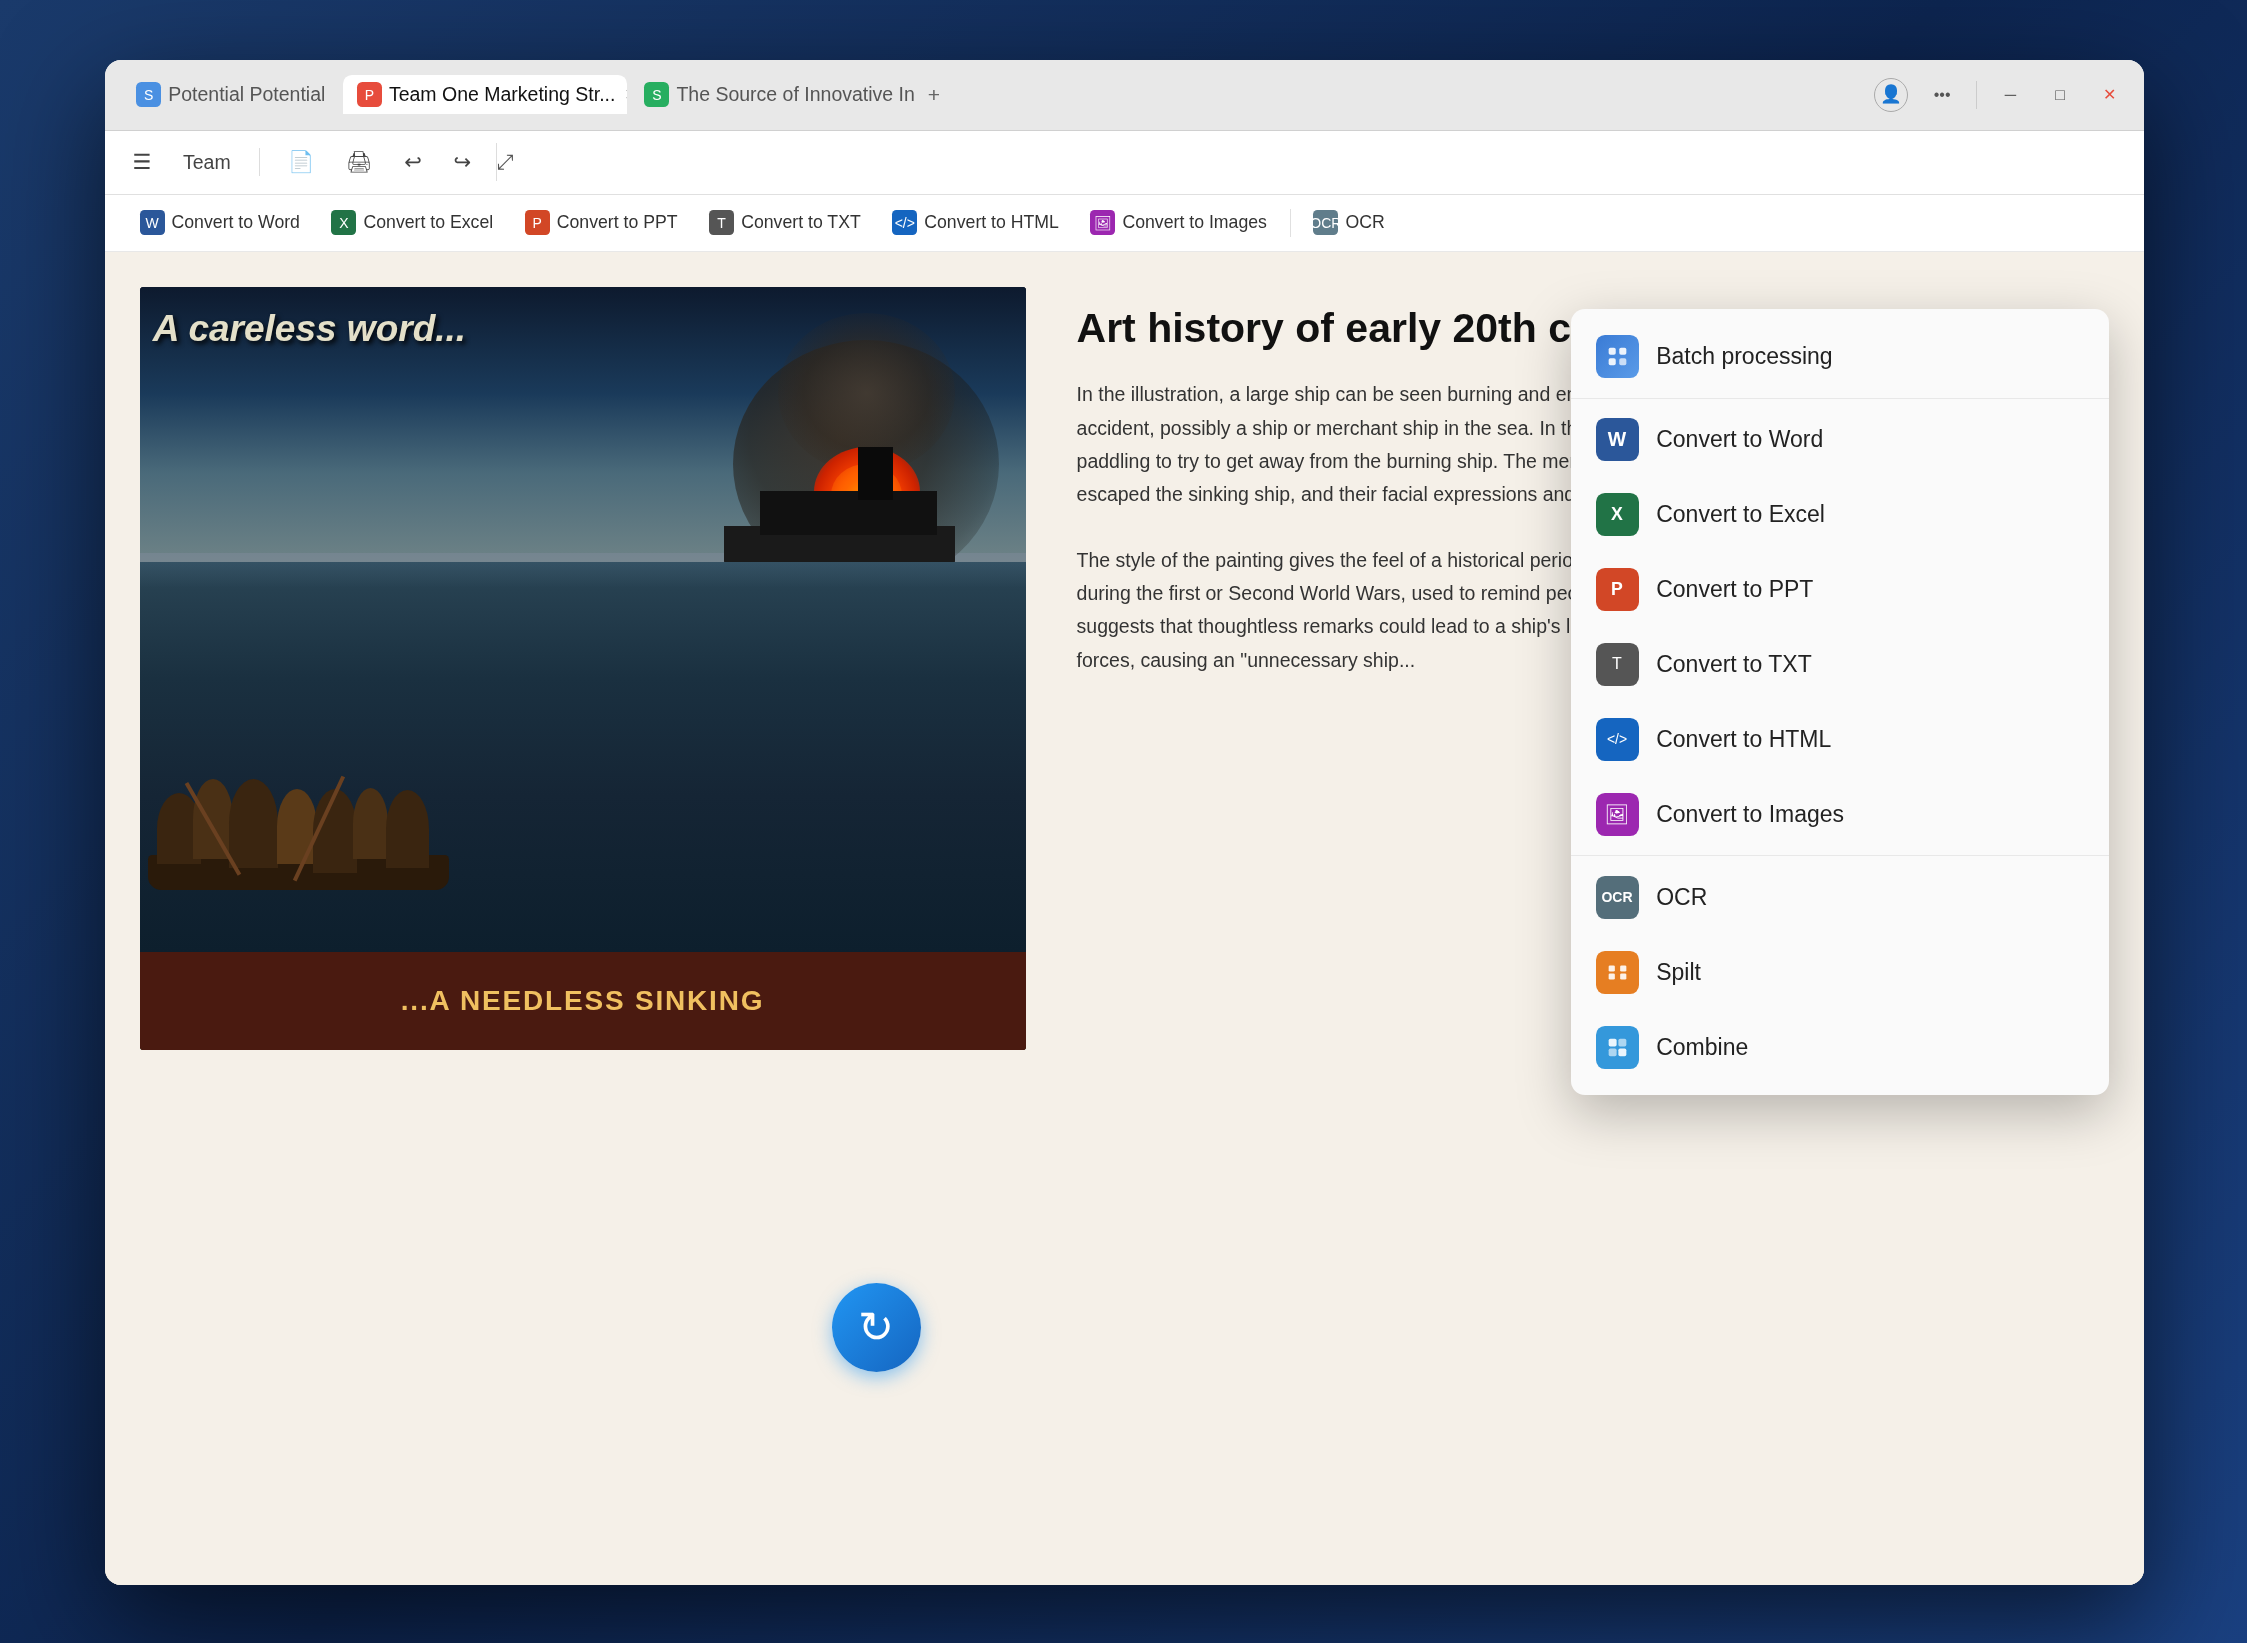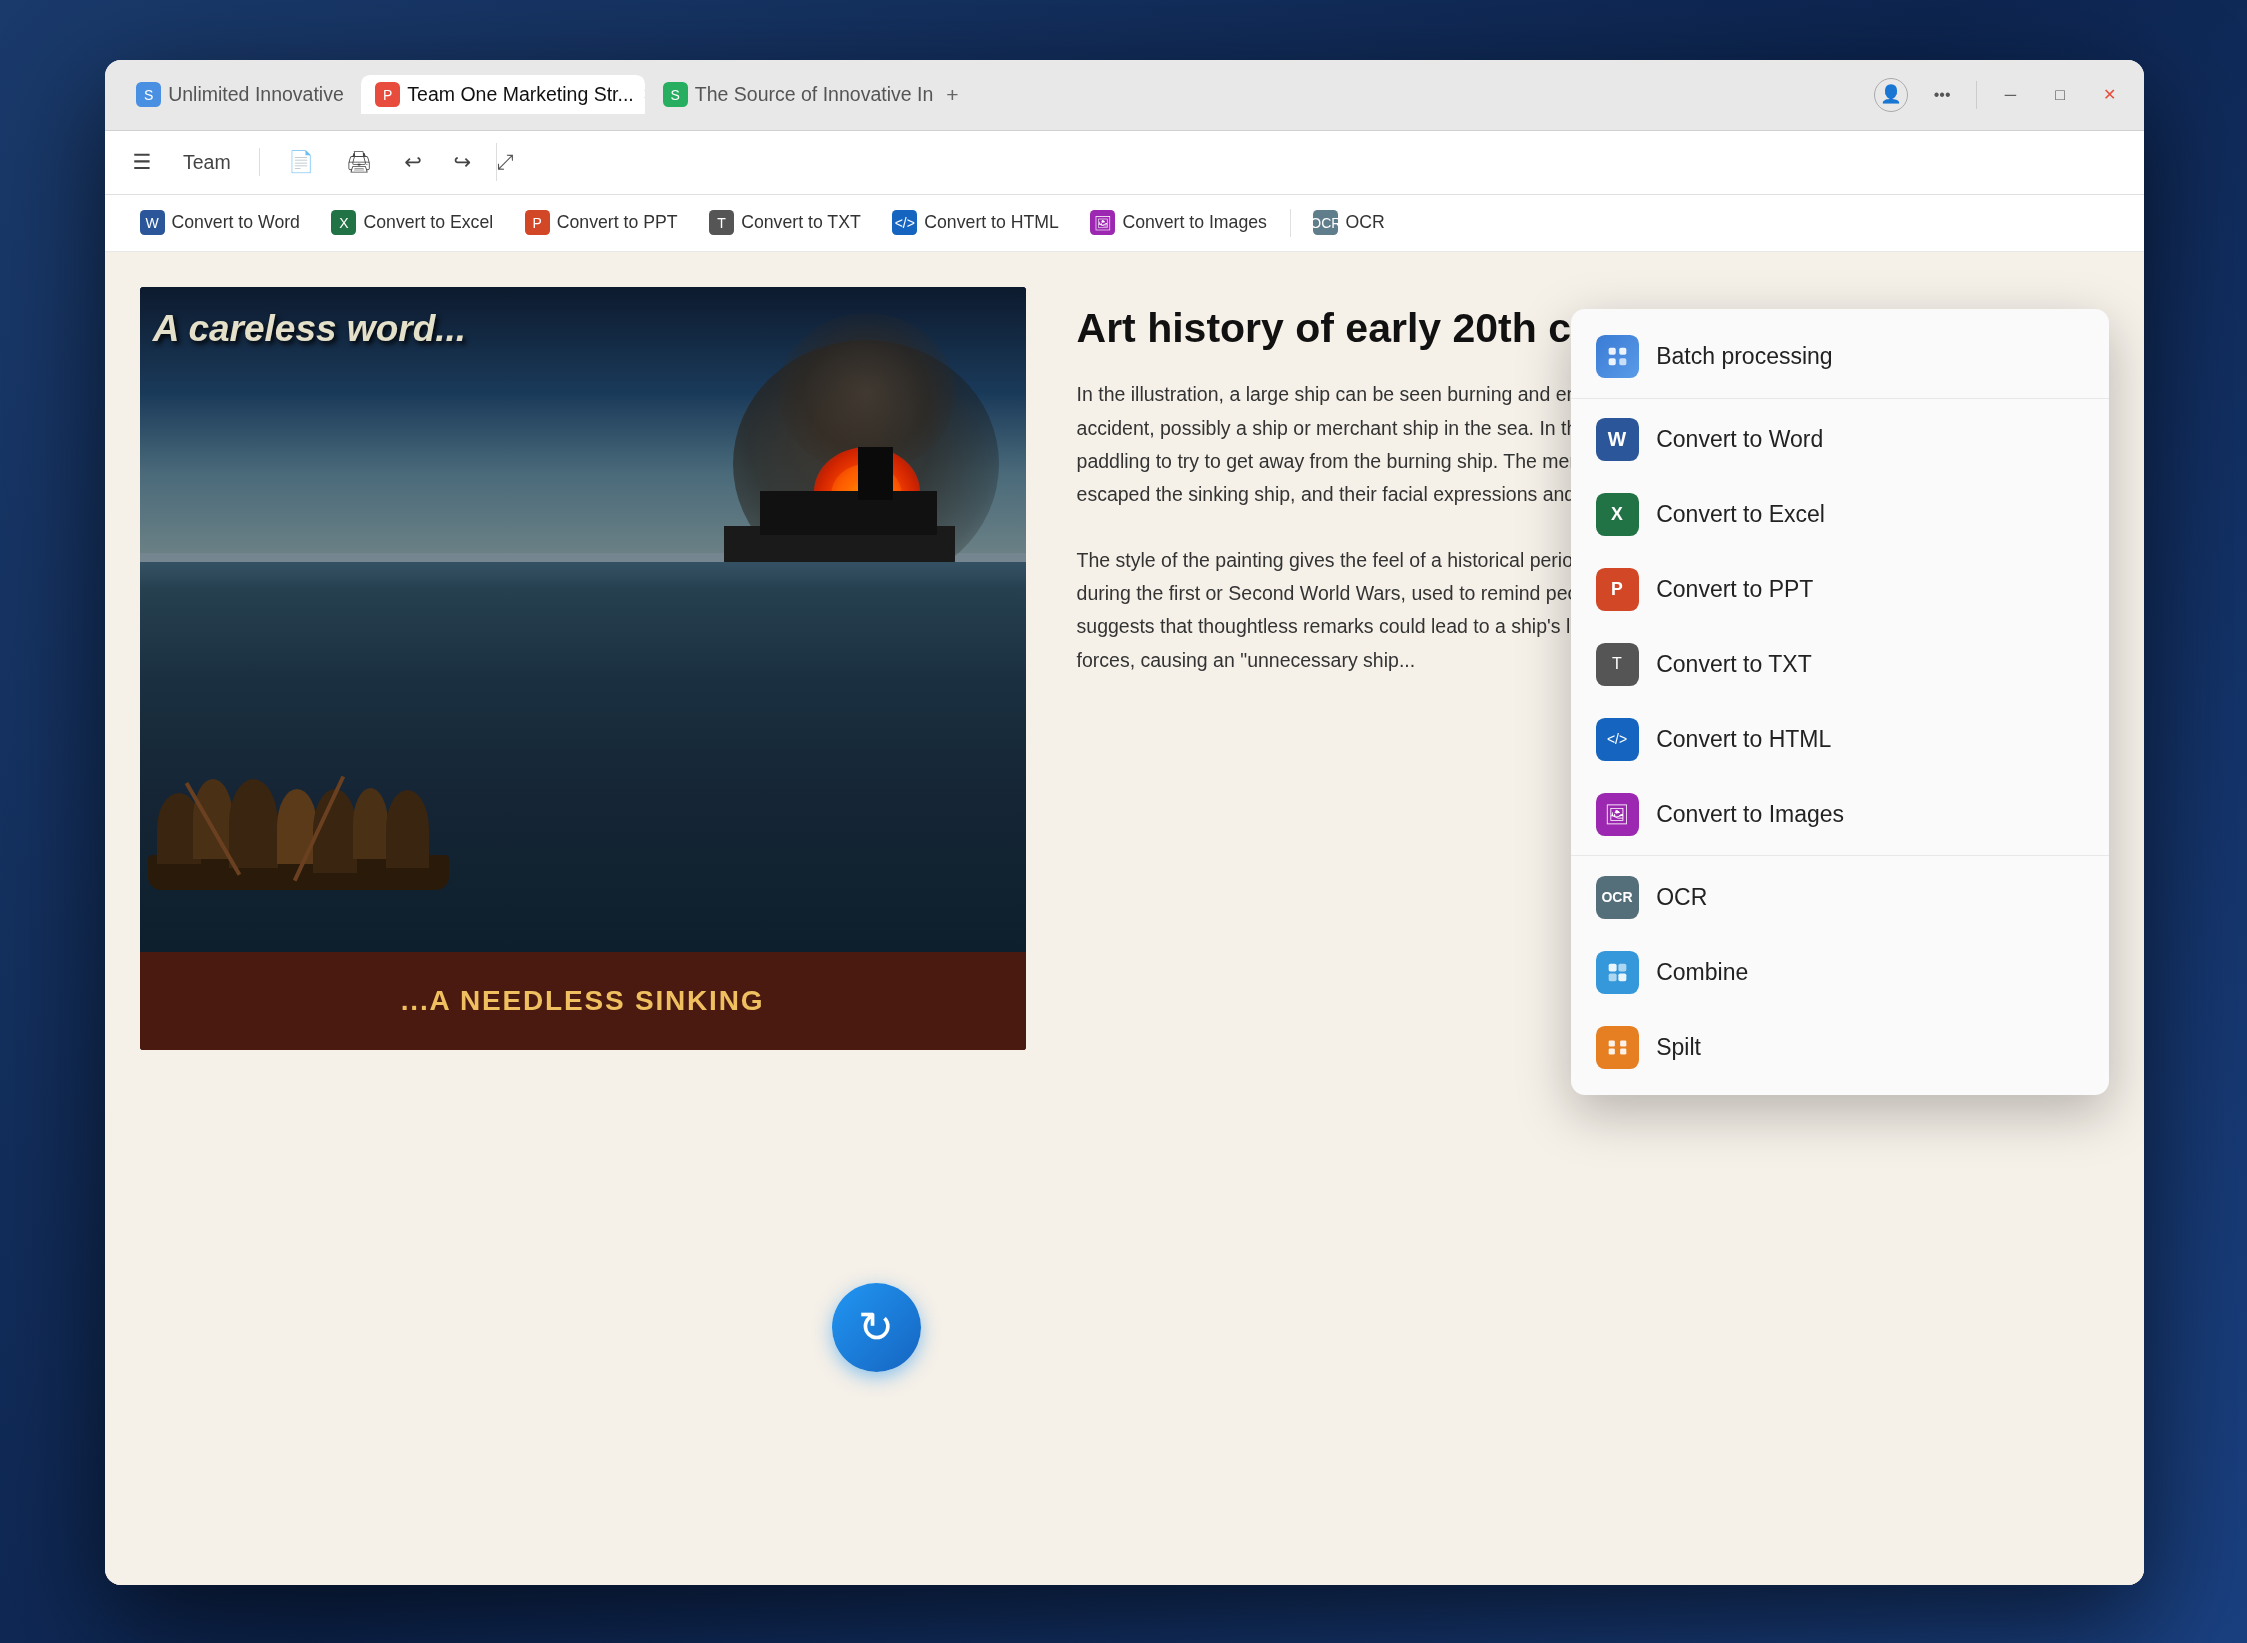--- a/index.html
+++ b/index.html
@@ -378,21 +378,21 @@
 </head>
 <body>
 
 <div class="browser-window">
 
   <div class="title-bar">
     <div class="tab-group">
 
       <div class="tab inactive">
         <div class="tab-icon" style="background:#4a90e2; font-size:14px; color:white;">S</div>
-        <span>Unlimited Innovative</span>
+        <span>Potential Potential</span>
       </div>
 
       <div class="tab active">
         <div class="tab-icon" style="background:#e74c3c; font-size:14px; color:white;">P</div>
         <span>Team One Marketing Str...</span>
         <span class="tab-close">✕</span>
       </div>
 
       <div class="tab inactive">
         <div class="tab-icon" style="background:#27ae60; font-size:14px; color:white;">S</div>
@@ -549,38 +549,38 @@
       <div class="dropdown-item">
         <div class="dropdown-icon di-images" style="font-size:19.5px;">🖼</div>
         <span>Convert to Images</span>
       </div>
       <div class="dropdown-divider"></div>
       <div class="dropdown-item">
         <div class="dropdown-icon di-ocr" style="font-size:14px;font-weight:bold;">OCR</div>
         <span>OCR</span>
       </div>
       <div class="dropdown-item">
+        <div class="dropdown-icon di-split">
+          <svg width="23" height="23" viewBox="0 0 26 26" fill="none">
+            <rect x="3" y="5" width="7" height="7" rx="1.5" fill="white" opacity="0.9"></rect>
+            <rect x="3" y="14" width="7" height="7" rx="1.5" fill="white" opacity="0.9"></rect>
+            <rect x="16" y="5" width="7" height="7" rx="1.5" fill="white" opacity="0.9"></rect>
+            <rect x="16" y="14" width="7" height="7" rx="1.5" fill="white" opacity="0.9"></rect>
+          </svg>
+        </div>
+        <span>Spilt</span>
+      </div>
+      <div class="dropdown-item">
         <div class="dropdown-icon di-combine">
           <svg width="23" height="23" viewBox="0 0 26 26" fill="none">
             <rect x="3" y="3" width="9" height="9" rx="2" fill="white" opacity="0.9"></rect>
             <rect x="14" y="3" width="9" height="9" rx="2" fill="white" opacity="0.6"></rect>
             <rect x="3" y="14" width="9" height="9" rx="2" fill="white" opacity="0.6"></rect>
             <rect x="14" y="14" width="9" height="9" rx="2" fill="white" opacity="0.9"></rect>
           </svg>
         </div>
         <span>Combine</span>
       </div>
-      <div class="dropdown-item">
-        <div class="dropdown-icon di-split">
-          <svg width="23" height="23" viewBox="0 0 26 26" fill="none">
-            <rect x="3" y="5" width="7" height="7" rx="1.5" fill="white" opacity="0.9"></rect>
-            <rect x="3" y="14" width="7" height="7" rx="1.5" fill="white" opacity="0.9"></rect>
-            <rect x="16" y="5" width="7" height="7" rx="1.5" fill="white" opacity="0.9"></rect>
-            <rect x="16" y="14" width="7" height="7" rx="1.5" fill="white" opacity="0.9"></rect>
-          </svg>
-        </div>
-        <span>Spilt</span>
-      </div>
     </div>
 
   </div>
 </div>
 
 
 </body></html>

